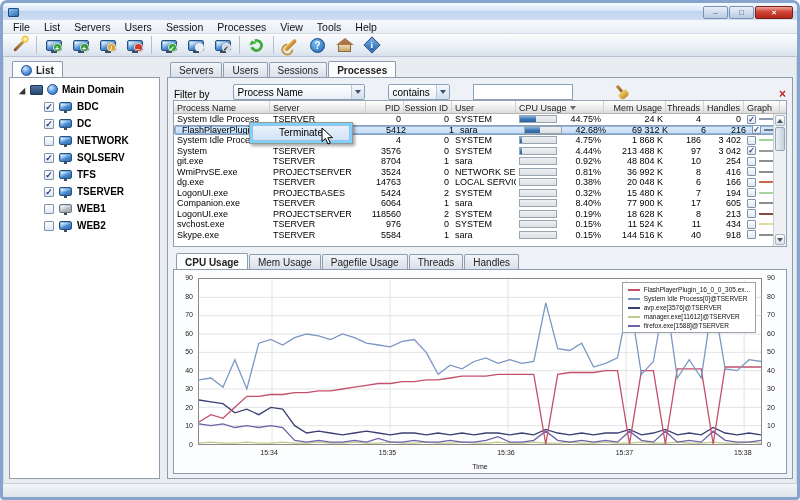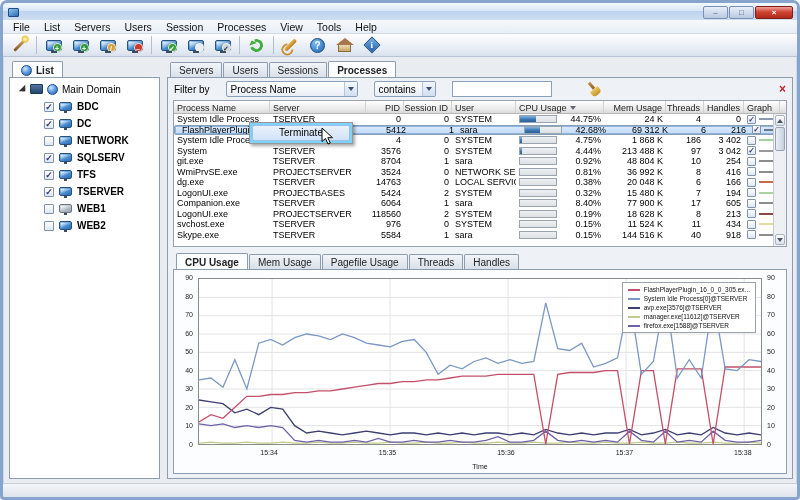--- a/index.html
+++ b/index.html
@@ -48,27 +48,27 @@
   .content { position:absolute; top:56px; left:0; right:0; bottom:16px; display:flex; padding:2px 4px 2px 6px; gap:0; }
   .leftpanel { width:154px; display:flex; flex-direction:column; }
   .splitter { width:7px; }
   .rightpanel { flex:1; display:flex; flex-direction:column; position:relative; }
   .tabs { display:flex; padding:0 3px; position:relative; z-index:2; }
   .tab { padding:2px 8px 1px; font-size:10px; color:#222; border:1px solid #8e9dad; border-bottom:none;
     border-radius:2px 2px 0 0; background:linear-gradient(#f2f5f9,#d9e0e9); margin-right:1px; position:relative; top:1px; height:15px; white-space:nowrap; display:flex; align-items:center; gap:4px; }
   .tab.active { background:#fcfdfe; top:0; height:16px; font-weight:bold; z-index:3; }
   .box { flex:1; border:1px solid #8e9dad; background:#eef1f5; position:relative; }
   .treebox { background:#fff; padding:6px 4px; font-size:10px; }
-  .tree-root { display:flex; align-items:flex-start; gap:4px; font-weight:normal; padding-left:4px; }
+  .tree-root { display:flex; align-items:flex-end; gap:4px; font-weight:bold; padding-left:4px; }
   .expander { width:0; height:0; border-left:4px solid transparent; border-top:4px solid transparent; border-right:4px solid #333; border-bottom:4px solid #333; transform:scale(.8); }
   .rack { width:13px; height:10px; background:linear-gradient(#50749f,#24486f); border:1px solid #1c3a59; border-radius:1px; }
   .tree-item { display:flex; align-items:center; gap:5px; margin:6px 0 0 30px; font-weight:bold; }
   .cb { width:10px; height:10px; border:1px solid #7e93ad; background:linear-gradient(#fff,#dfe7f1); font:bold 9px/9px "Liberation Sans",sans-serif; color:#31317e; text-align:center; border-radius:1px; flex:none; }
   
-  .filter-row { height:22px; display:flex; align-items:center; gap:16px; padding:0 6px; font-size:10px; }
+  .filter-row { height:22px; display:flex; align-items:flex-end; gap:23px; padding:0 6px; font-size:10px; }
   .sel { display:flex; align-items:center; height:16px; border:1px solid #8aa0b8; background:linear-gradient(#fff,#e9eef5); padding:0 0 0 4px; border-radius:2px; }
   .sel .dd { margin-left:auto; width:13px; align-self:stretch; display:flex; align-items:center; justify-content:center; border-left:1px solid #b8c6d6; background:linear-gradient(#f4f8fc,#d0def0); }
   .dd i { width:0;height:0;border-left:3px solid transparent;border-right:3px solid transparent;border-top:4px solid #3a5068; }
   .finput { width:100px; height:16px; border:1px solid #8aa0b8; font-size:10px; padding:0 3px; background:#fff; }
   .broom { width:16px; height:15px; position:relative; transform:rotate(-40deg); margin-left:18px; }
   .broom::before { content:""; position:absolute; left:7px; top:-1px; width:3px; height:8px; background:linear-gradient(#c98a3e,#96601f); }
   .broom::after { content:""; position:absolute; left:3px; top:7px; width:10px; height:7px; background:linear-gradient(#ecca62,#c3922c); border-radius:1px 1px 4px 4px; }
   .redx { margin-left:auto; color:#c32222; font-weight:bold; font-size:12px; line-height:12px; }
   
   .proc-table { margin:0 5px; border:1px solid #98a2ae; background:#fff; position:relative; height:147px; }

